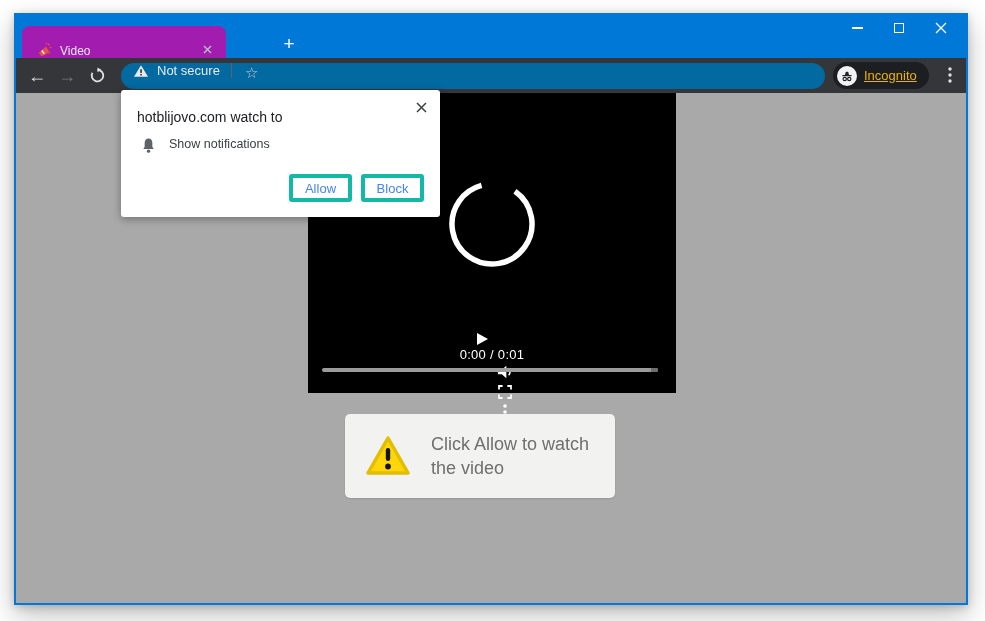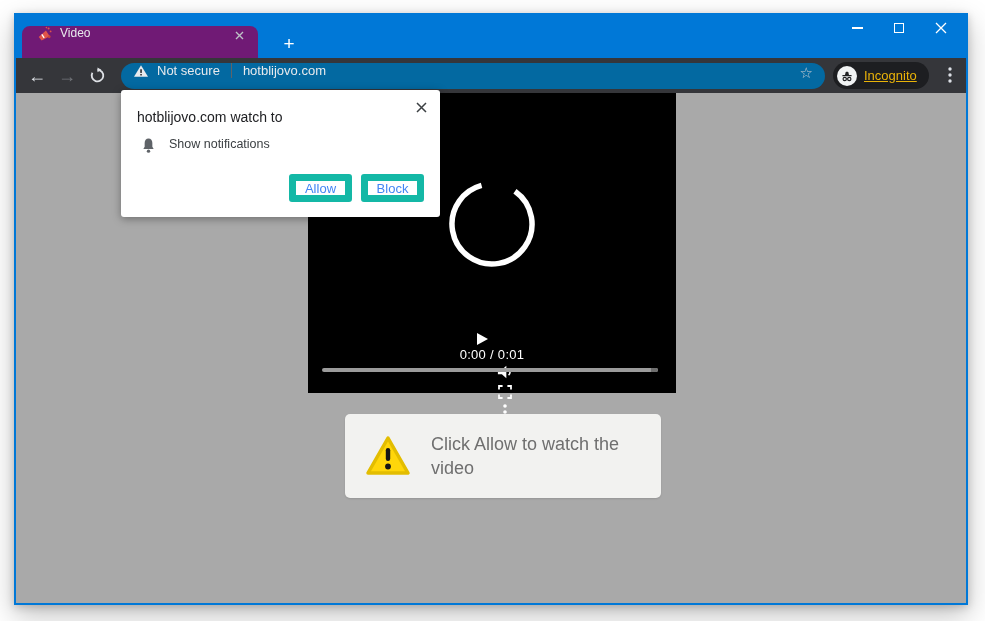--- a/index.html
+++ b/index.html
@@ -5,22 +5,22 @@
   * { margin:0; padding:0; box-sizing:border-box; }
   html,body { width:985px; height:621px; background:#ffffff; overflow:hidden;
               font-family:"Liberation Sans", sans-serif; }
 
   
   .window { position:absolute; left:14px; top:13px; width:954px; height:592px;
             background:#0078d7; box-shadow:0 10px 26px rgba(0,0,0,.25), 0 2px 8px rgba(0,0,0,.18); }
 
   
   .titlebar { position:absolute; left:0; top:0; right:0; height:45px; }
-  .tab { position:absolute; left:8px; top:13px; width:236px; height:32px;
-         background:#701a75; border-radius:8px 8px 0 0; display:flex; align-items:flex-start;
+  .tab { position:absolute; left:8px; top:13px; width:204px; height:32px;
+         background:#a21caf; border-radius:8px 8px 0 0; display:flex; align-items:flex-end;
          padding:0 10px 0 14px; cursor:default; }
   .tab-favicon { width:16px; height:16px; flex:0 0 16px; }
   .tab-title { color:#e8eaed; font-size:12px; margin-left:8px; flex:1;
                white-space:nowrap; overflow:hidden; }
   .tab-close { width:18px; height:18px; border-radius:50%; display:flex; align-items:center;
                justify-content:center; cursor:pointer; }
   .newtab-btn { position:absolute; left:262px; top:19px; width:26px; height:22px;
                 display:flex; align-items:center; justify-content:center; cursor:pointer;
                 color:#ffffff; font-size:19px; font-weight:400; line-height:1; }
   .win-controls { position:absolute; right:6px; top:0; height:32px; display:flex; }
@@ -69,38 +69,38 @@
   .vc-time { color:#ffffff; font-size:13px; letter-spacing:.3px; flex:0 0 auto; }
   .vc-spacer { flex:1; }
   .vc-btn { width:22px; height:20px; margin-left:26px; display:flex; align-items:center;
             justify-content:center; cursor:pointer; flex:0 0 auto; }
   .vid-bar { position:absolute; left:14px; top:275px; width:336px; height:4px;
              background:#9b9b9b; border-radius:2px; cursor:pointer; }
   .vid-bar::after { content:""; position:absolute; right:0; top:0; width:7px; height:4px;
                     background:#6f6f6f; border-radius:0 2px 2px 0; }
 
   
-  .overlay-box { position:absolute; left:329px; top:321px; width:316px; height:84px;
+  .overlay-box { position:absolute; left:329px; top:321px; width:270px; height:84px;
                  background:#f2f2f0; border-radius:5px; display:flex; align-items:center;
                  padding:0 18px; box-shadow:0 1px 2px rgba(0,0,0,.12); }
   .overlay-tri { width:46px; height:42px; flex:0 0 auto; margin-left:2px; }
   .overlay-text { color:#6f6f6f; font-size:18px; line-height:24px; margin-left:20px;
                   width:200px; }
 
   
   .perm-dialog { position:absolute; left:107px; top:77px; width:319px; height:127px;
                  background:#ffffff; border-radius:3px; z-index:30;
                  box-shadow:0 2px 8px rgba(0,0,0,.35); }
   .perm-close { position:absolute; right:10px; top:8px; width:18px; height:18px; display:flex;
                 align-items:center; justify-content:center; cursor:pointer; }
   .perm-title { position:absolute; left:16px; top:19px; font-size:14px; color:#202124; }
   .perm-row { position:absolute; left:20px; top:47px; display:flex; align-items:flex-start; }
   .perm-req { font-size:12.5px; color:#3c4043; margin-left:13px; }
   .perm-buttons { position:absolute; right:16px; bottom:15px; display:flex; gap:9px; }
-  .perm-btn { width:63px; height:28px; background:#fff; border:7px solid #14b8a6;
+  .perm-btn { width:63px; height:28px; background:#fff; border:4px solid #14b8a6;
               border-radius:3px; color:#4285f4; font-size:13px; font-weight:500;
               font-family:"Liberation Sans", sans-serif; cursor:pointer; }
 </style>
 </head>
 <body>
 
 <div class="window">
 
   <div class="titlebar">
 
@@ -159,21 +159,20 @@
     <div class="omnibox">
       <span class="sec-chip">
         <svg width="16" height="14" viewBox="0 0 18 16">
           <path d="M9 1.5 L17 14.5 H1 Z" fill="#e8eaed"></path>
           <rect x="8.2" y="6" width="1.7" height="4.2" fill="#202124"></rect>
           <rect x="8.2" y="11.4" width="1.7" height="1.7" fill="#202124"></rect>
         </svg>
         <span class="sec-label">Not secure</span>
       </span>
       <span class="omni-sep"></span>
-      <span class="omni-url">hotblijovo.com</span>
       <span class="star-btn">☆</span>
     </div>
 
     <div class="incog-badge">
       <span class="incog-circle">
         <svg width="14" height="14" viewBox="0 0 16 16">
           <path d="M5.6 7 L6.4 3.9 Q6.6 3.2 7.3 3.2 H8.7 Q9.4 3.2 9.6 3.9 L10.4 7 Z" fill="#202124"></path>
           <rect x="2.6" y="6.9" width="10.8" height="1.5" rx="0.75" fill="#202124"></rect>
           <circle cx="5.4" cy="11.4" r="1.9" fill="none" stroke="#202124" stroke-width="1.3"></circle>
           <circle cx="10.6" cy="11.4" r="1.9" fill="none" stroke="#202124" stroke-width="1.3"></circle>

